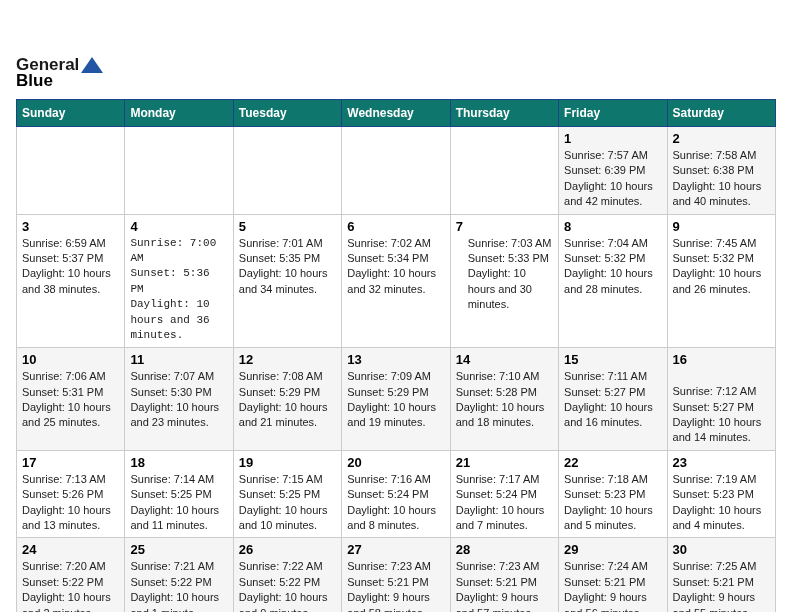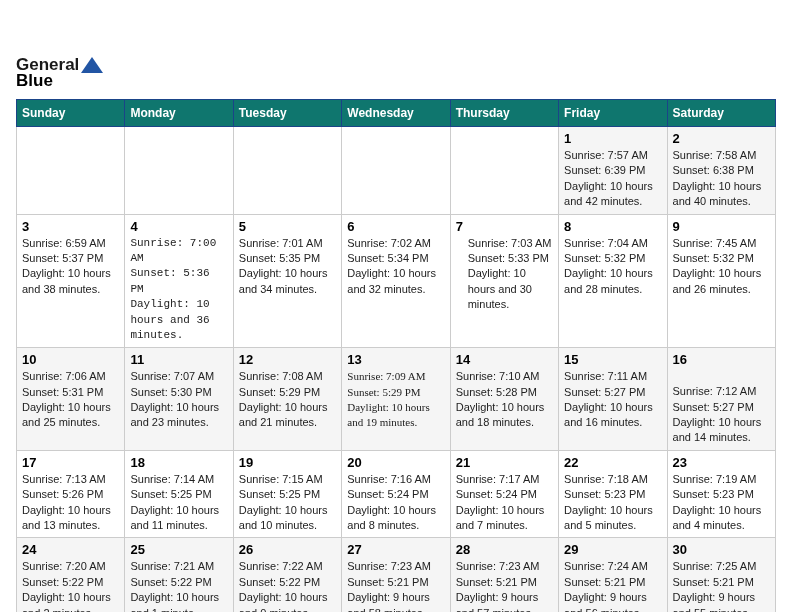--- a/index.html
+++ b/index.html
@@ -183,21 +183,21 @@
 Daylight: 10 hours and 23 minutes.</div>
         </td>
         <td>
           <div class="day-num">12</div>
           <div class="day-info" style="white-space: pre-line;">Sunrise: 7:08 AM
 Sunset: 5:29 PM
 Daylight: 10 hours and 21 minutes.</div>
         </td>
         <td>
           <div class="day-num">13</div>
-          <div class="day-info" style="white-space: pre-line; font-family: Liberation Serif, serif;">Sunrise: 7:09 AM
+          <div class="day-info" style="white-space: pre-line;">Sunrise: 7:09 AM
 Sunset: 5:29 PM
 Daylight: 10 hours and 19 minutes.</div>
         </td>
         <td>
           <div class="day-num">14</div>
           <div class="day-info" style="white-space: pre-line;">Sunrise: 7:10 AM
 Sunset: 5:28 PM
 Daylight: 10 hours and 18 minutes.</div>
         </td>
         <td>

